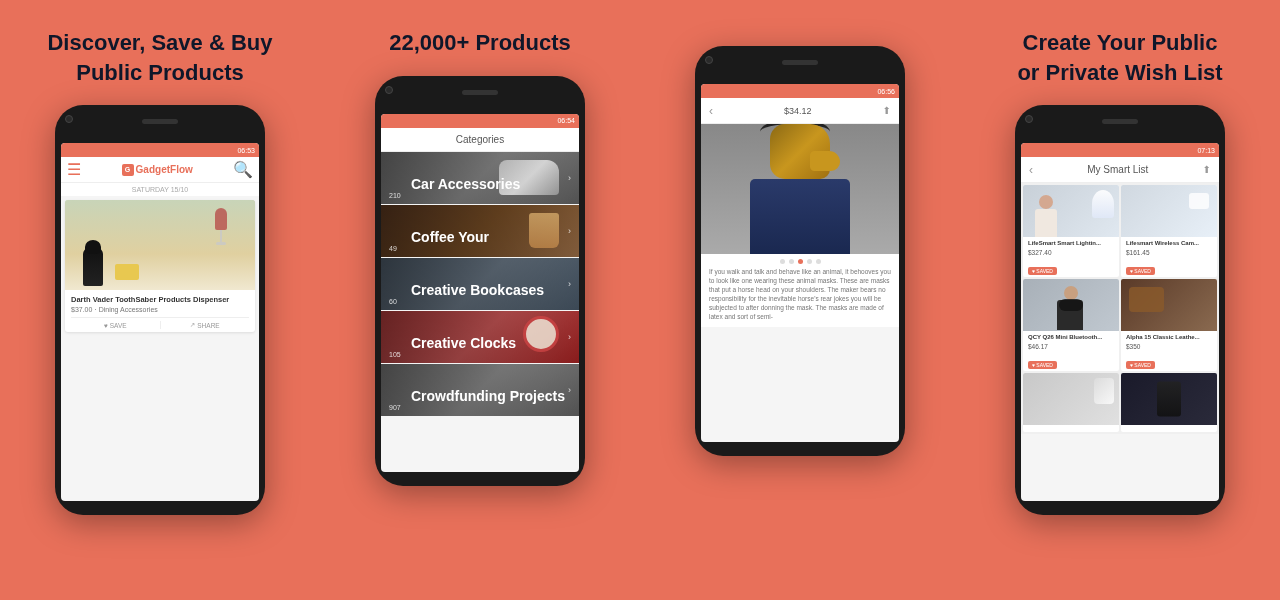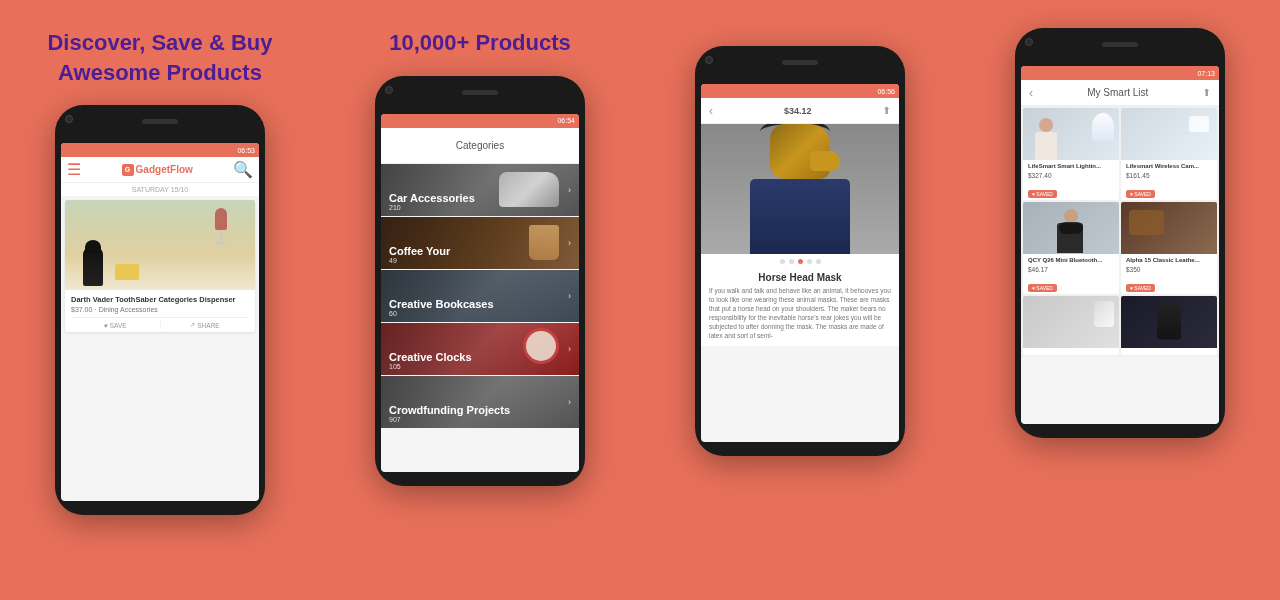--- a/index.html
+++ b/index.html
@@ -16,21 +16,21 @@
     .column {
       flex: 1;
       display: flex;
       flex-direction: column;
       align-items: center;
       padding-top: 28px;
     }
 
     .column-heading {
       text-align: center;
-      color: #4c1d95;
+      color: #0f172a;
       font-size: 22px;
       font-weight: 700;
       line-height: 1.35;
       margin-bottom: 18px;
       padding: 0 10px;
     }
 
     
     .phone {
       width: 210px;
@@ -247,21 +247,21 @@
       gap: 2px;
     }
 
     .p1-action-btn:first-child {
       border-right: 1px solid #eee;
     }
 
     
     .p2-header {
       background: #fff;
-      height: 36px;
+      height: 24px;
       display: flex;
       align-items: center;
       justify-content: center;
       border-bottom: 1px solid #eee;
     }
 
     .p2-header-title {
       font-size: 10px;
       color: #555;
       font-weight: 500;
@@ -301,23 +301,24 @@
     .cat-bg-crowd {
       background: linear-gradient(90deg, rgba(0,0,0,0.5) 0%, rgba(0,0,0,0.2) 100%), linear-gradient(135deg, #888 0%, #aaa 50%, #666 100%);
     }
 
     .cat-text {
       position: relative;
       z-index: 1;
     }
 
     .cat-name {
-      font-size: 11px;
+      font-size: 14px;
       color: #fff;
       font-weight: 700;
+      margin-left: 22px;
     }
 
     .cat-count {
       font-size: 7px;
       color: rgba(255,255,255,0.8);
     }
 
     .cat-arrow {
       position: absolute;
       right: 8px;
@@ -372,21 +373,21 @@
       display: flex;
       align-items: center;
       justify-content: space-between;
       padding: 0 8px;
       border-bottom: 1px solid #eee;
     }
 
     .p3-price {
       font-size: 9px;
       color: #555;
-      font-weight: 700;
+      font-weight: 400;
     }
 
     .p3-hero {
       height: 130px;
       background: linear-gradient(180deg, #888 0%, #aaa 100%);
       position: relative;
       overflow: hidden;
       display: flex;
       align-items: center;
       justify-content: center;
@@ -675,21 +676,21 @@
       color: #999;
       font-size: 10px;
     }
   </style>
 </head>
 <body>
 
 <div class="column">
   <div class="column-heading">
     <div>Discover, Save &amp; Buy</div>
-    <div>Awesome Products</div>
+    <div>Public Products</div>
   </div>
   <div class="phone">
     <div class="phone-camera"></div>
     <div class="phone-speaker"></div>
     <div class="phone-screen">
       <div class="status-bar">
         <span>06:53</span>
       </div>
       <div class="p1-header">
         <span class="filter-icon-svg">☰</span>
@@ -709,41 +710,41 @@
           <div class="darth-vader">
             <div class="darth-head"></div>
           </div>
           <div class="wine-glass">
             <div class="wine-glass-top"></div>
             <div class="wine-glass-stem"></div>
             <div class="wine-glass-base"></div>
           </div>
         </div>
         <div class="p1-card-body">
-          <div class="p1-card-title">Darth Vader ToothSaber Categories Dispenser</div>
+          <div class="p1-card-title">Darth Vader ToothSaber Products Dispenser</div>
           <div class="p1-card-price">$37.00 · Dining Accessories</div>
           <div class="p1-card-actions">
             <div class="p1-action-btn">
               <span>♥</span>
               <span>SAVE</span>
             </div>
             <div class="p1-action-btn">
               <span>↗</span>
               <span>SHARE</span>
             </div>
           </div>
         </div>
       </div>
     </div>
   </div>
 </div>
 
 <div class="column">
   <div class="column-heading">
-    <div>10,000+ Products</div>
+    <div>22,000+ Products</div>
   </div>
   <div class="phone">
     <div class="phone-camera"></div>
     <div class="phone-speaker"></div>
     <div class="phone-screen">
       <div class="status-bar">
         <span>06:54</span>
       </div>
       <div class="p2-header">
         <span class="p2-header-title">Categories</span>
@@ -828,27 +829,30 @@
           <div class="jacket"></div>
         </div>
       </div>
       <div class="p3-dots">
         <div class="dot"></div>
         <div class="dot"></div>
         <div class="dot active"></div>
         <div class="dot"></div>
         <div class="dot"></div>
       </div>
-      <div class="p3-product-name">Horse Head Mask</div>
       <div class="p3-description">If you walk and talk and behave like an animal, it behooves you to look like one wearing these animal masks. These are masks that put a horse head on your shoulders. The maker bears no responsibility for the inevitable horse's rear jokes you will be subjected to after donning the mask. The masks are made of latex and sort of semi-</div>
     </div>
   </div>
 </div>
 
 <div class="column">
+  <div class="column-heading">
+    <div>Create Your Public</div>
+    <div>or Private Wish List</div>
+  </div>
   <div class="phone">
     <div class="phone-camera"></div>
     <div class="phone-speaker"></div>
     <div class="phone-screen">
       <div class="status-bar">
         <span>07:13</span>
       </div>
       <div class="p4-header">
         <span style="color:#999;font-size:12px">‹</span>
         <span class="p4-title">My Smart List</span>

